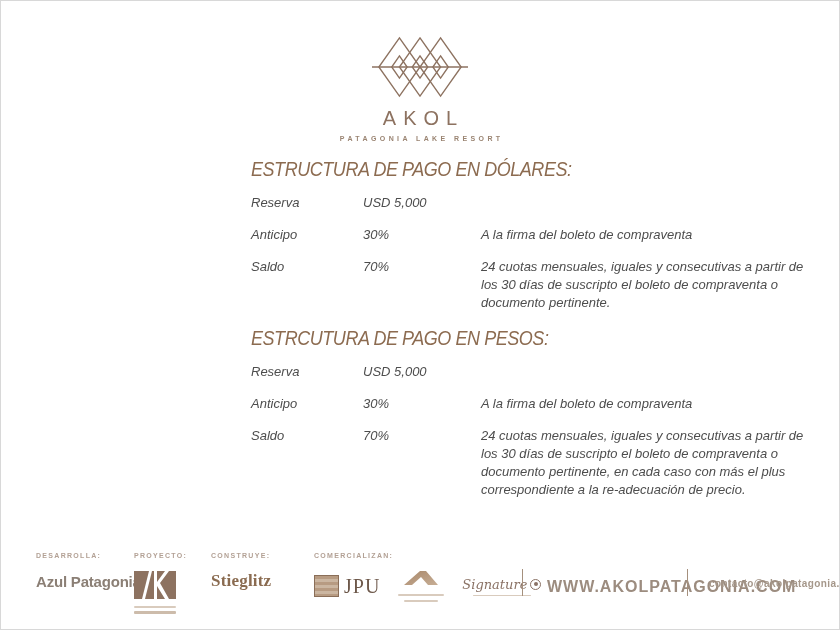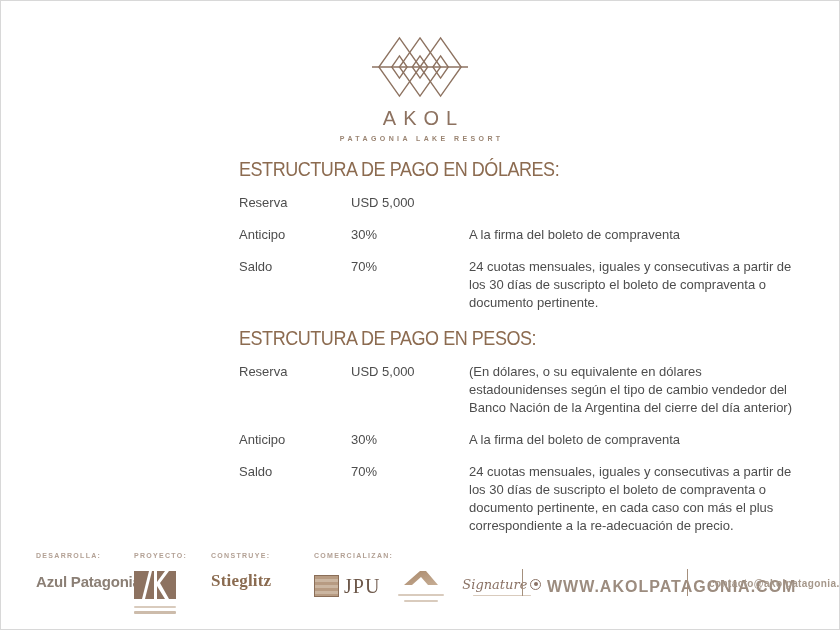--- a/index.html
+++ b/index.html
@@ -21,21 +21,21 @@
   }
   
   .title-block{position:absolute;left:35px;top:153px;width:185px;}
   .page-title{
     margin:0;font-size:29px;line-height:38px;font-weight:400;
     color:#8c6b50;letter-spacing:-1px;
     transform:scaleX(0.88);transform-origin:left top;white-space:nowrap;
   }
   .title-rule{width:40px;height:0;border-top:1.5px solid #b4a496;margin-top:22px;margin-left:2px;}
   
-  .content{position:absolute;left:238px;top:156px;width:556px;}
+  .content{position:absolute;left:250px;top:156px;width:556px;font-style:italic;}
   .section-heading{
     margin:0 0 13px 0;font-size:20px;line-height:24px;font-weight:400;
     color:#8c6b50;letter-spacing:-0.5px;
     transform:scaleX(0.9);transform-origin:left top;white-space:nowrap;
   }
   .sec2 .section-heading{margin-top:13px;}
   .pay-row{
     display:grid;grid-template-columns:112px 118px 1fr;
     font-size:13px;line-height:18px;margin-bottom:14px;
   }
@@ -134,21 +134,20 @@
         <div class="cell desc">24 cuotas mensuales, iguales y consecutivas a partir de los 30 días de suscripto el boleto de compraventa o documento pertinente.</div>
       </div>
     </section>
 
     <section class="sec2">
       <h2 class="section-heading">ESTRCUTURA DE PAGO EN PESOS:</h2>
 
       <div class="pay-row">
         <div class="cell">Reserva</div>
         <div class="cell">USD 5,000</div>
-        <div class="cell desc">(En dólares, o su equivalente en dólares estadounidenses según el tipo de cambio vendedor del Banco Nación de la Argentina del cierre del día anterior)</div>
       </div>
       <div class="pay-row">
         <div class="cell">Anticipo</div>
         <div class="cell">30%</div>
         <div class="cell desc">A la firma del boleto de compraventa</div>
       </div>
       <div class="pay-row">
         <div class="cell">Saldo</div>
         <div class="cell">70%</div>
         <div class="cell desc">24 cuotas mensuales, iguales y consecutivas a partir de los 30 días de suscripto el boleto de compraventa o documento pertinente, en cada caso con más el plus correspondiente a la re-adecuación de precio.</div>

